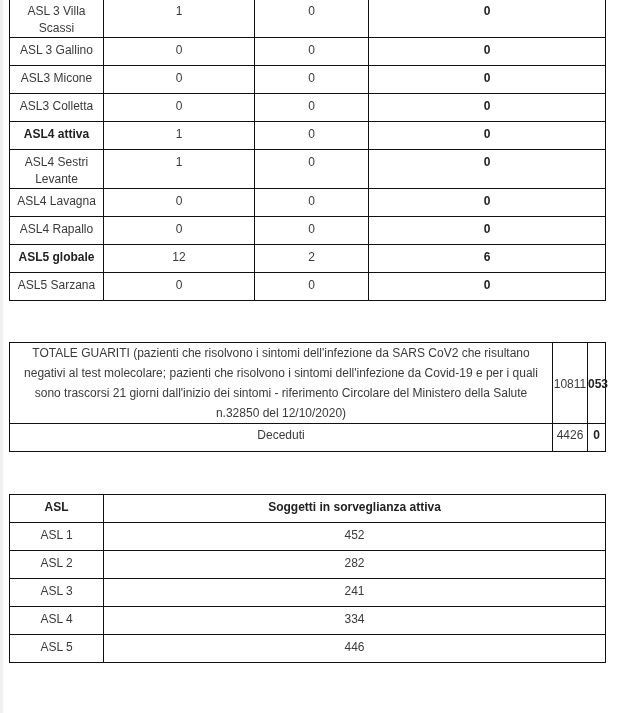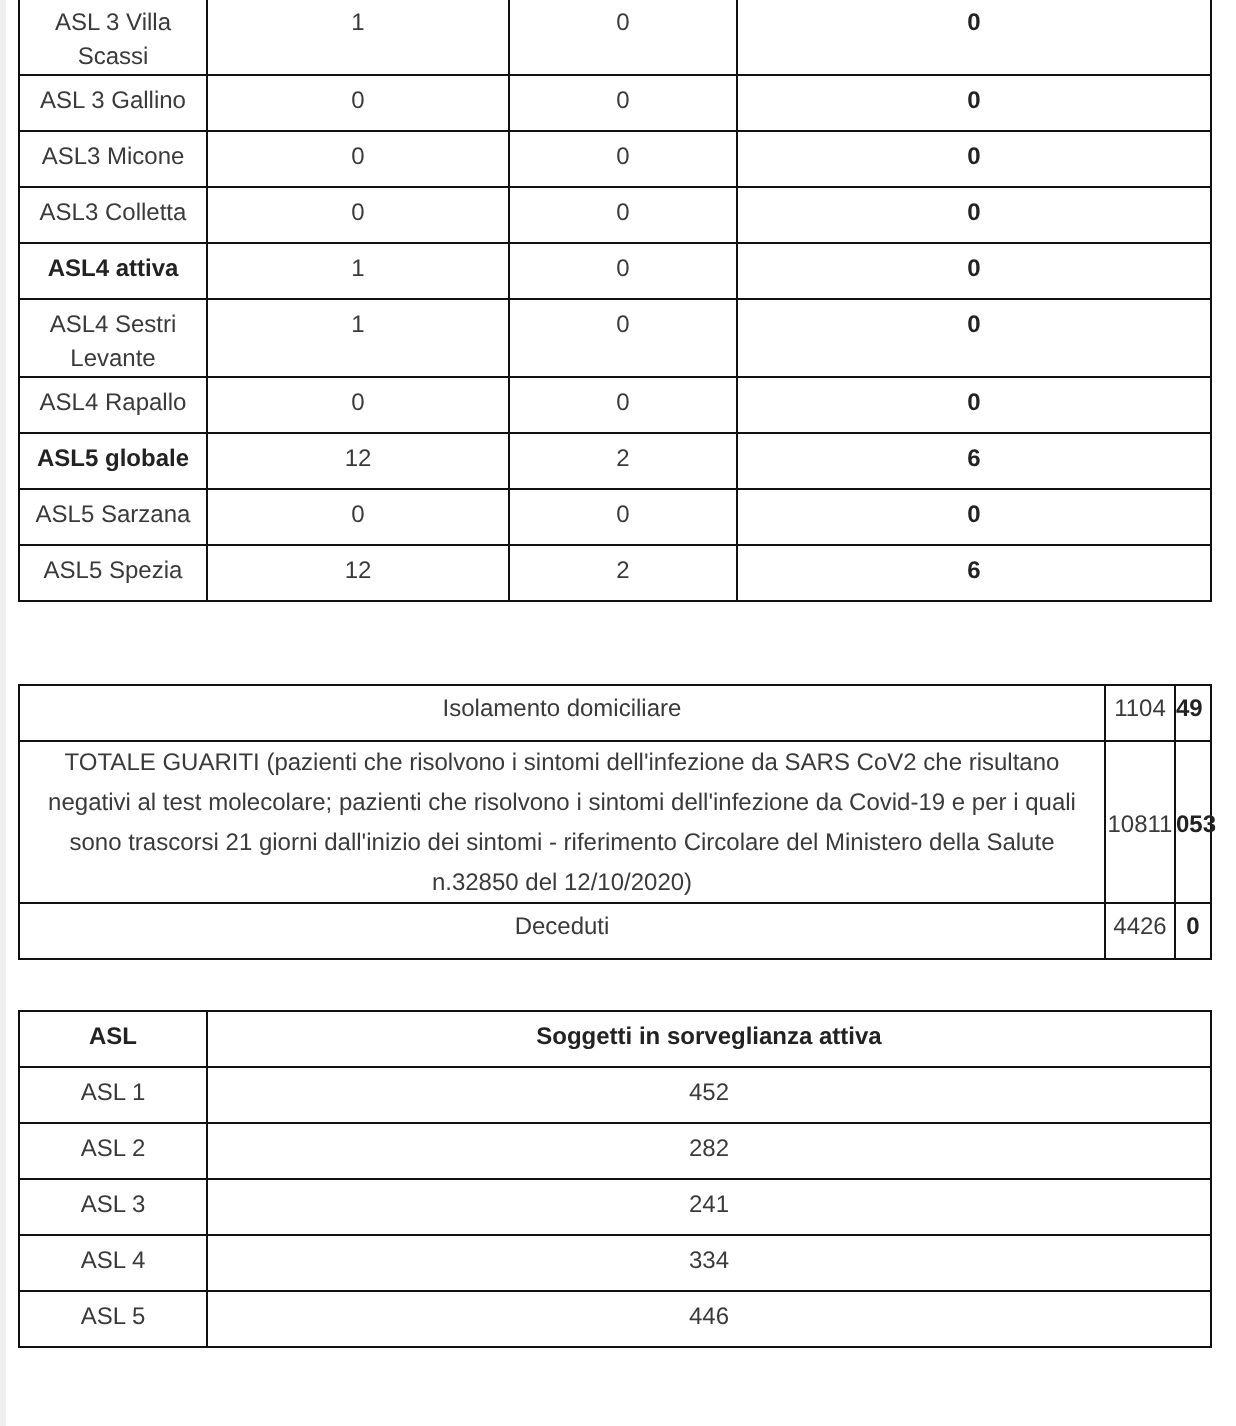--- a/index.html
+++ b/index.html
@@ -13,21 +13,21 @@
   .leftrule { position: absolute; left: 0; top: 0; width: 3px; height: 713px; background: #efefef; }
   table { border-collapse: collapse; position: absolute; left: 9px; width: 596px; table-layout: fixed; }
   td { border: 1.5px solid #111; text-align: center; vertical-align: top; padding: 4px 2px 0 2px; line-height: 17px; }
   .b { font-weight: bold; color: #222; }
   #t1 { top: -2px; }
   #t1 td { height: 23px; }
   #t2 { top: 342px; }
   #t2 td { padding-top: 3px; }
   #t2 td.num { padding-left: 0; padding-right: 0; }
   #t2 td.bnum { padding-left: 0; padding-right: 0; font-weight: bold; color: #222; text-align: left; }
-  #t3 { top: 505px; }
+  #t3 { top: 494px; }
   #t3 td { height: 23px; }
 </style>
 </head>
 <body>
 
 <div class="leftrule"></div>
 
 <table id="t1">
   <colgroup>
       <col style="width:94px">
@@ -66,58 +66,53 @@
         <td>0</td>
         <td class="b">0</td>
       </tr>
       <tr>
         <td style="padding-left: 0px; padding-right: 0px;">ASL4 Sestri Levante</td>
         <td>1</td>
         <td>0</td>
         <td class="b">0</td>
       </tr>
       <tr>
+        <td>ASL4 Lavagna</td>
+        <td>0</td>
+        <td>0</td>
+        <td class="b">0</td>
+      </tr>
+      <tr>
         <td>ASL4 Rapallo</td>
         <td>0</td>
         <td>0</td>
         <td class="b">0</td>
       </tr>
       <tr>
         <td class="b">ASL5 globale</td>
         <td>12</td>
         <td>2</td>
         <td class="b">6</td>
       </tr>
       <tr>
         <td>ASL5 Sarzana</td>
         <td>0</td>
         <td>0</td>
         <td class="b">0</td>
       </tr>
-      <tr>
-        <td>ASL5 Spezia</td>
-        <td>12</td>
-        <td>2</td>
-        <td class="b">6</td>
-      </tr>
     </tbody>
 </table>
 
 <table id="t2">
   <colgroup>
       <col style="width:543px">
       <col style="width:35px">
       <col style="width:18px">
     </colgroup>
   <tbody>
-    <tr>
-      <td style="height:24px">Isolamento domiciliare</td>
-      <td class="num">1104</td>
-      <td class="bnum">49</td>
-    </tr>
     <tr>
       <td style="line-height:20px;padding-top:0;margin-top:19px;">TOTALE GUARITI (pazienti che risolvono i sintomi dell'infezione da SARS CoV2 che risultano negativi al test molecolare; pazienti che risolvono i sintomi dell'infezione da Covid-19 e per i quali sono trascorsi 21 giorni dall'inizio dei sintomi - riferimento Circolare del Ministero della Salute n.32850 del 12/10/2020)</td>
       <td class="num" style="vertical-align:middle;text-align:center;">10811</td>
       <td class="bnum" style="vertical-align:middle;text-align:center;">053</td>
     </tr>
     <tr>
       <td style="height:24px">Deceduti</td>
       <td class="num">4426</td>
       <td class="bnum" style="text-align:center">0</td>
     </tr>

